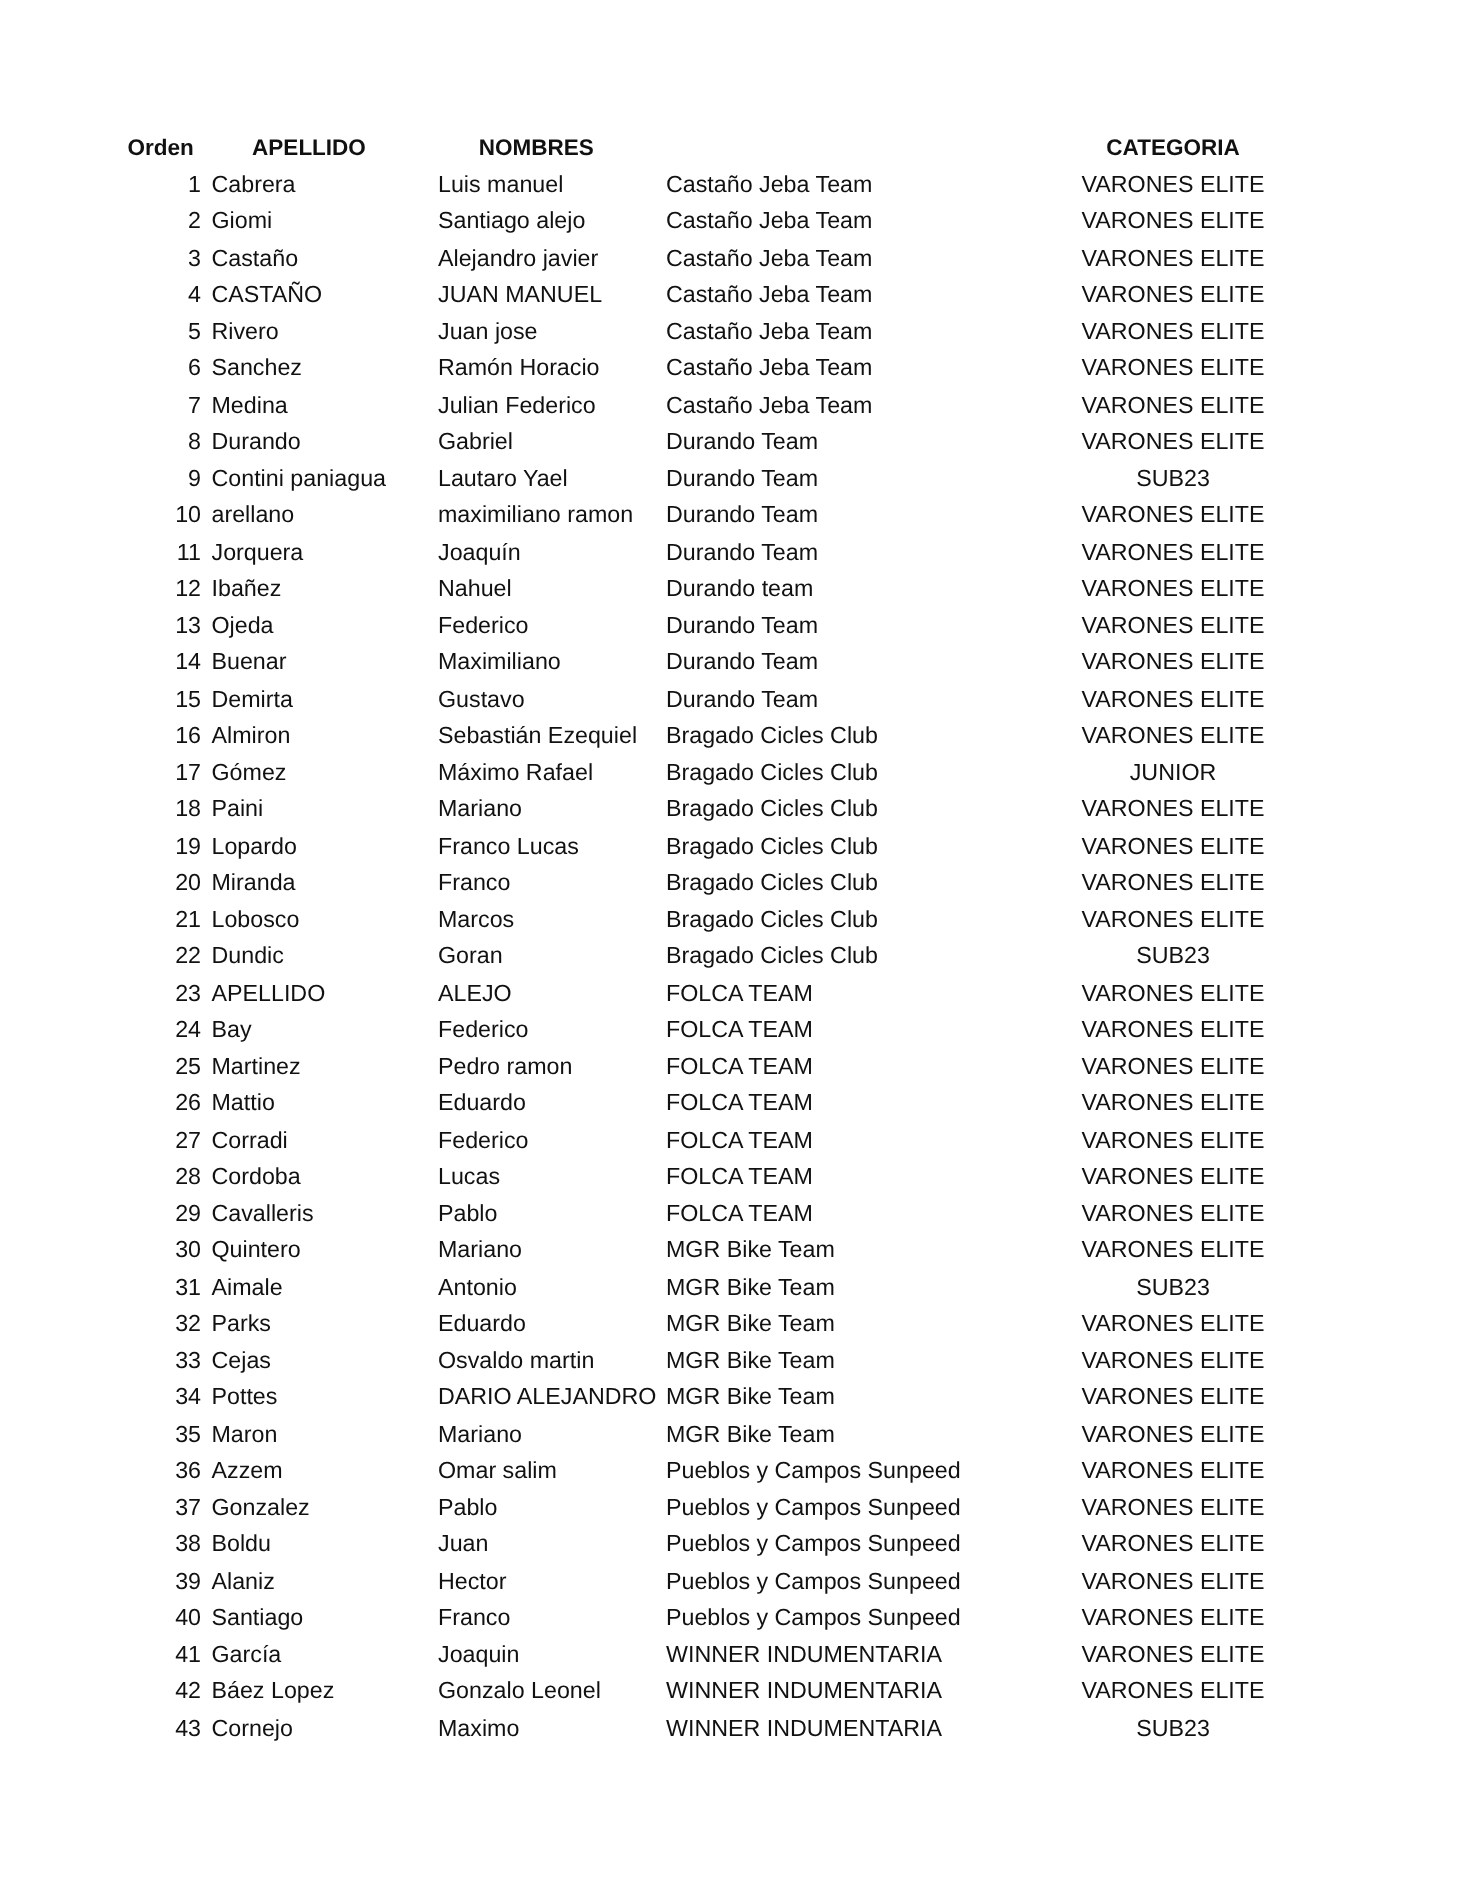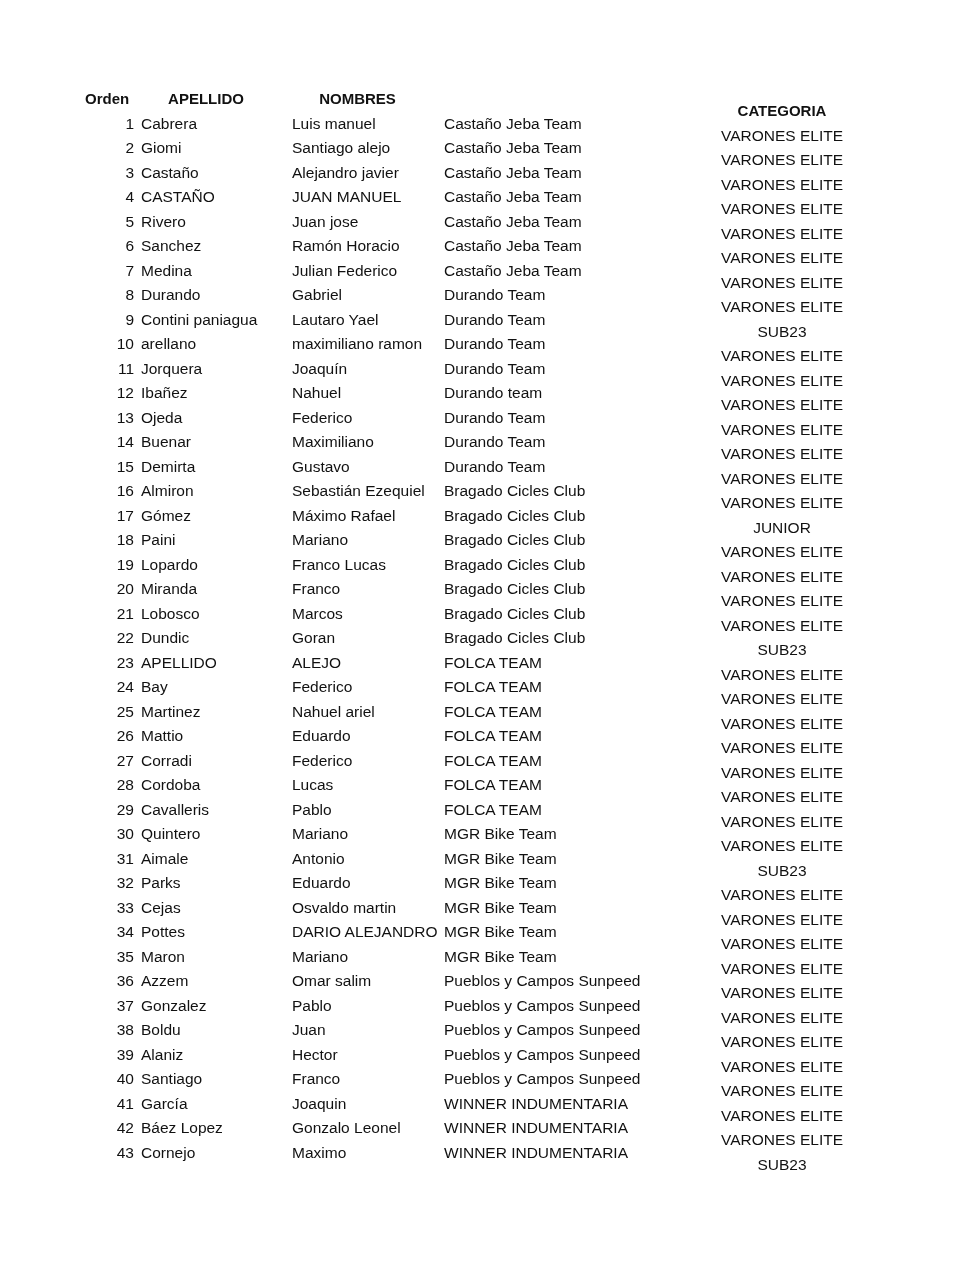--- a/index.html
+++ b/index.html
@@ -33,21 +33,21 @@
       font-size: 15px;
     }
     .cell {
       position: absolute;
       top: 0;
     }
     .c-orden { left: 80px; width: 54px; text-align: right; }
     .c-apellido { left: 141px; width: 130px; }
     .c-nombres { left: 292px; width: 165px; }
     .c-equipo { left: 444px; width: 270px; }
-    .c-categoria { left: 712px; width: 140px; text-align: center; margin-top: 12px; }
+    .c-categoria { left: 712px; width: 140px; text-align: center; }
 
     .header .c-orden { left: 85px; width: 60px; text-align: left; }
     .header .c-apellido { left: 141px; width: 130px; text-align: center; }
     .header .c-nombres { left: 275px; width: 165px; text-align: center; }
     .header .c-equipo { left: 444px; width: 270px; text-align: center; }
     .header .c-categoria { left: 712px; width: 140px; text-align: center; }
   </style>
 </head>
 <body>
 
@@ -223,21 +223,21 @@
       <div class="row">
         <span class="cell c-orden">24</span>
         <span class="cell c-apellido">Bay</span>
         <span class="cell c-nombres">Federico</span>
         <span class="cell c-equipo">FOLCA TEAM</span>
         <span class="cell c-categoria">VARONES ELITE</span>
       </div>
       <div class="row">
         <span class="cell c-orden">25</span>
         <span class="cell c-apellido">Martinez</span>
-        <span class="cell c-nombres">Nahuel ariel</span>
+        <span class="cell c-nombres">Pedro ramon</span>
         <span class="cell c-equipo">FOLCA TEAM</span>
         <span class="cell c-categoria">VARONES ELITE</span>
       </div>
       <div class="row">
         <span class="cell c-orden">26</span>
         <span class="cell c-apellido">Mattio</span>
         <span class="cell c-nombres">Eduardo</span>
         <span class="cell c-equipo">FOLCA TEAM</span>
         <span class="cell c-categoria">VARONES ELITE</span>
       </div>

